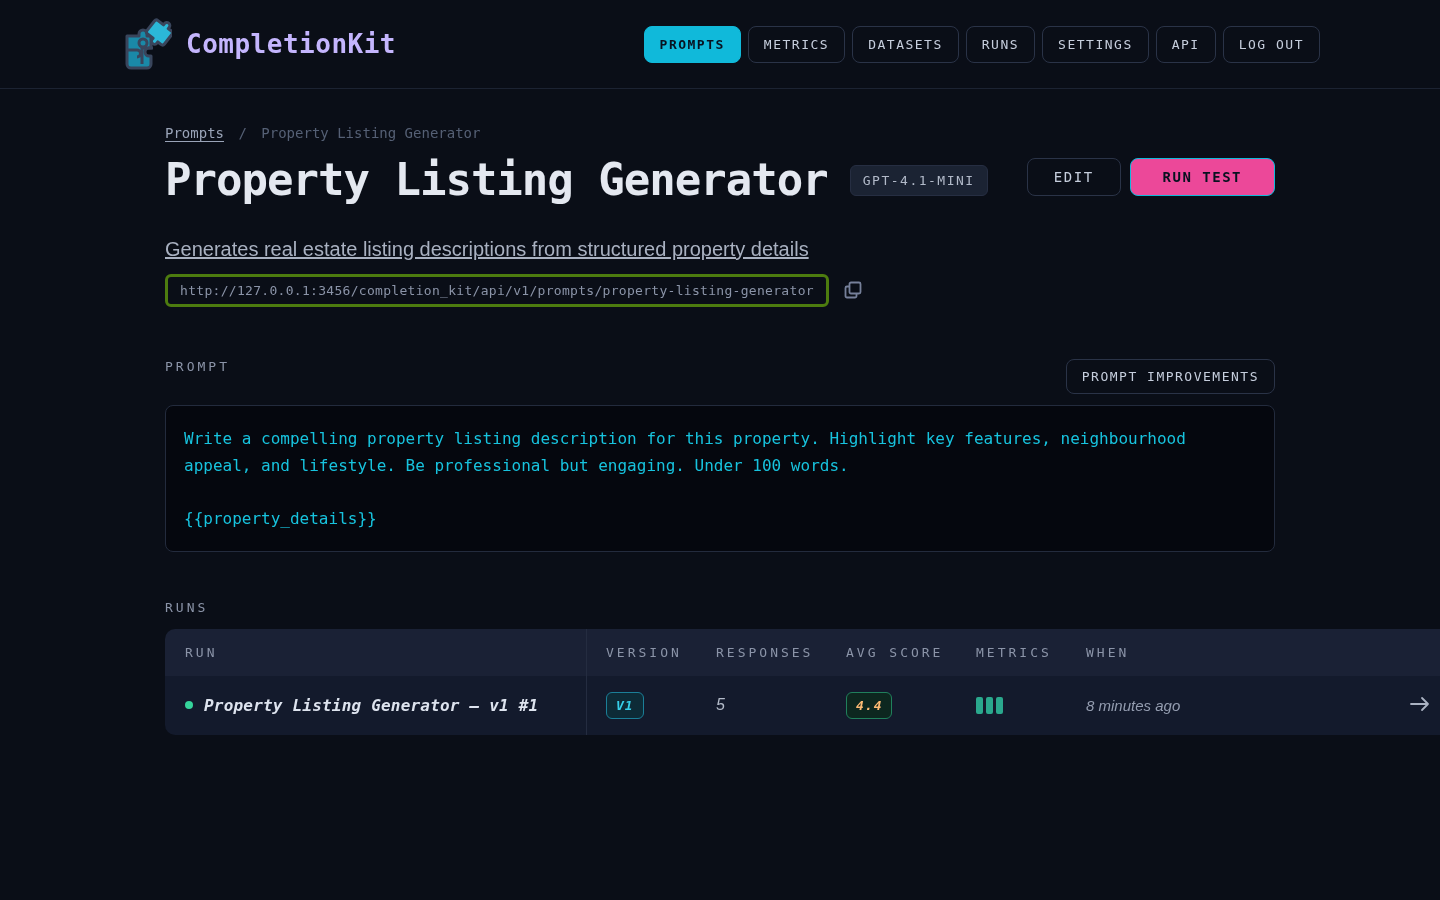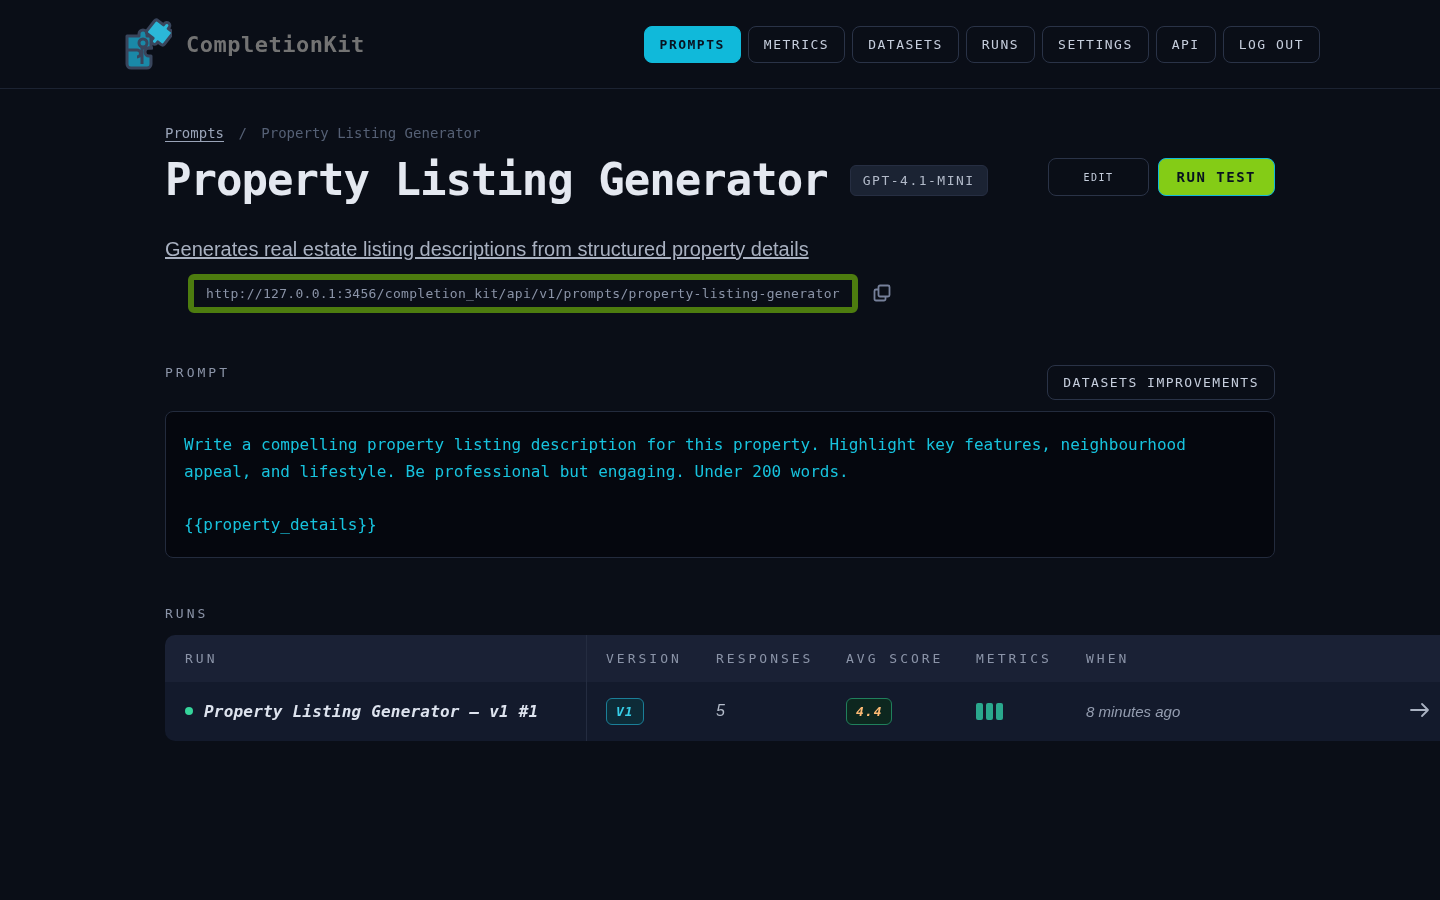--- a/index.html
+++ b/index.html
@@ -16,22 +16,22 @@
   header {
     height: 89px;
     display: flex;
     align-items: center;
     justify-content: space-between;
     padding: 0 120px;
     border-bottom: 1px solid #1c2332;
   }
   .brand { display: flex; align-items: center; gap: 14px; }
   .brand-name {
-    color: #737373;
-    font-size: 22px;
+    color: #c4b5fd;
+    font-size: 26px;
     font-weight: bold;
     letter-spacing: 0.5px;
   }
   nav { display: flex; gap: 7px; }
   .nav-btn {
     background: transparent;
     border: 1px solid #2a3347;
     border-radius: 8px;
     color: #c6cedd;
     font-family: "DejaVu Sans Mono", monospace;
@@ -84,54 +84,53 @@
     padding: 7px 12px;
     white-space: nowrap;
   }
   .title-actions { display: flex; gap: 9px; margin-top: 3px; }
   .btn-outline {
     background: transparent;
     border: 1px solid #2a3347;
     border-radius: 8px;
     color: #c6cedd;
     font-family: "DejaVu Sans Mono", monospace;
-    font-size: 10px;
+    font-size: 14px;
     letter-spacing: 1.5px;
-    padding: 10px 34px;
+    padding: 10px 26px;
     cursor: pointer;
   }
   .btn-primary {
-    background: #84cc16;
+    background: #ec4899;
     border: 1px solid #10b9da;
     border-radius: 8px;
     color: #081220;
     font-family: "DejaVu Sans Mono", monospace;
     font-size: 14px;
     font-weight: bold;
     letter-spacing: 1.5px;
-    padding: 10px 18px;
+    padding: 10px 32px;
     cursor: pointer;
   }
 
   .description {
     margin-top: 32px;
     font-size: 20px;
     color: #a9b1c1;
     text-decoration: underline;
   }
 
   .url-row { margin-top: 13px; display: flex; align-items: center; gap: 15px; }
   .url-box {
-    border: 6px solid #4d7c0f;
+    border: 3px solid #4d7c0f;
     border-radius: 6px;
     padding: 6px 12px;
     font-size: 13px;
     color: #8b94a8;
     letter-spacing: 0.3px;
-    margin-left: 23px;
   }
   .icon-btn {
     background: transparent; border: none; cursor: pointer;
     display: flex; align-items: center; padding: 0;
   }
 
   
   .section-head {
     margin-top: 52px;
     display: flex;
@@ -267,24 +266,24 @@
           <rect x="5.5" y="1.5" width="11" height="11" rx="1.5"></rect>
           <path d="M12.5 12.5 v2.5 a1.5 1.5 0 0 1 -1.5 1.5 H3 a1.5 1.5 0 0 1 -1.5 -1.5 V7 A1.5 1.5 0 0 1 3 5.5 h2.5"></path>
         </svg>
       </span>
     </button>
   </div>
 
   <section>
     <div class="section-head">
       <span class="section-label">PROMPT</span>
-      <button class="btn-outline small">DATASETS IMPROVEMENTS</button>
+      <button class="btn-outline small">PROMPT IMPROVEMENTS</button>
     </div>
     <div class="prompt-box">
-      <p class="prompt-text">Write a compelling property listing description for this property. Highlight key features, neighbourhood appeal, and lifestyle. Be professional but engaging. Under 200 words.</p>
+      <p class="prompt-text">Write a compelling property listing description for this property. Highlight key features, neighbourhood appeal, and lifestyle. Be professional but engaging. Under 100 words.</p>
       <p class="prompt-text">{{property_details}}</p>
     </div>
   </section>
 
   <section>
     <span class="section-label runs-label">RUNS</span>
 
     <div class="runs-table">
       <div class="tgrid thead">
         <div class="col-run">RUN</div>

